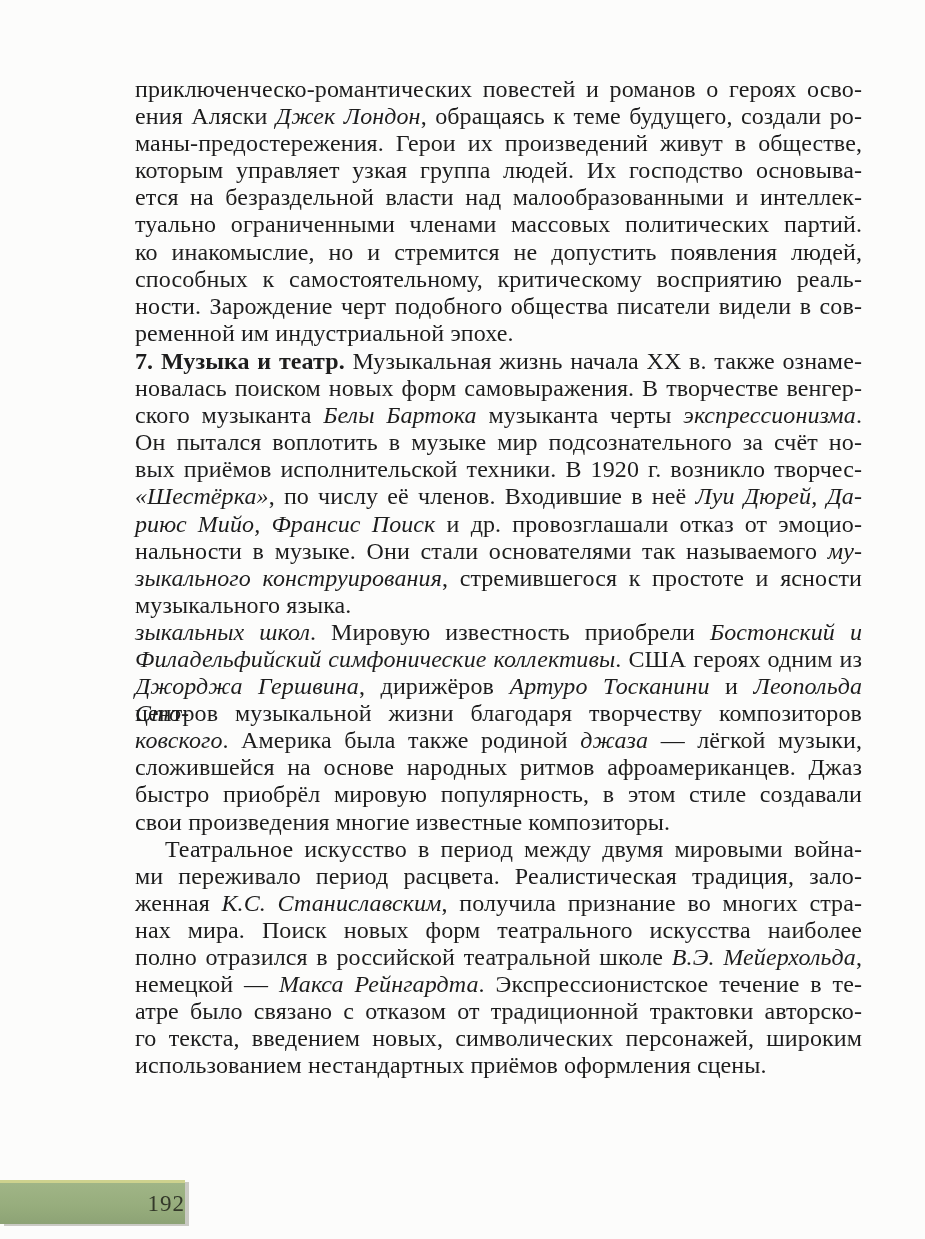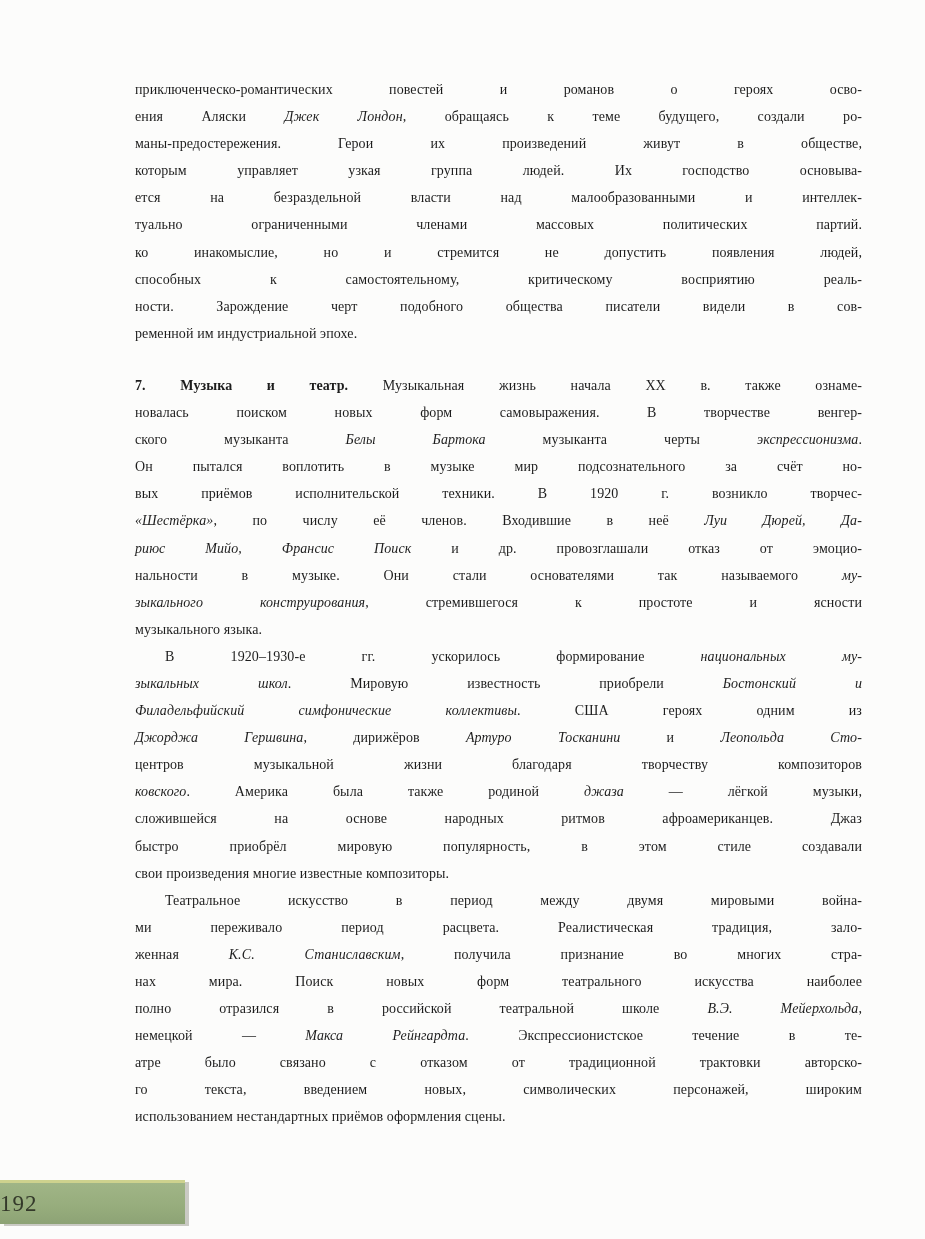--- a/index.html
+++ b/index.html
@@ -19,26 +19,26 @@
     position: absolute;
     left: 135px;
     top: 76px;
     width: 727px;
   }
   .para {
     margin: 0;
     padding: 0;
   }
   .para.space-before {
-    margin-top: 25px;
+    margin-top: 1px;
   }
   .line {
     height: 27.1px;
     line-height: 27.1px;
-    font-size: 14px;
+    font-size: 24px;
     text-align: justify;
     text-align-last: justify;
     white-space: nowrap;
     letter-spacing: 0.1px;
   }
   .line.last {
     text-align-last: left;
   }
   
   .line span { white-space: normal; }
@@ -49,21 +49,21 @@
     position: absolute;
     left: 0;
     top: 1180px;
     width: 185px;
     height: 41px;
     background: linear-gradient(180deg, #a0b586 0%, #97ad7d 55%, #8da375 100%);
     border-top: 3px solid #ced28e;
     box-shadow: 4px 2px 0 rgba(185,185,177,0.75);
     display: flex;
     align-items: center;
-    justify-content: flex-start;
+    justify-content: flex-end;
   }
   .footer-band .page-number {
     font-size: 23px;
     color: #34392a;
     letter-spacing: 1px;
     font-family: "Liberation Serif", "DejaVu Serif", serif;
   }
 </style>
 </head>
 <body>
@@ -87,21 +87,20 @@
       <div class="line"><span>ского музыканта </span><span class="i">Белы Бартока</span><span> музыканта черты </span><span class="i">экспрессионизма</span><span>.</span></div>
       <div class="line"><span>Он пытался воплотить в музыке мир подсознательного за счёт но-</span></div>
       <div class="line"><span>вых приёмов исполнительской техники. В 1920 г. возникло творчес-</span></div>
       <div class="line"><span class="i">«Шестёрка»</span><span>, по числу её членов. Входившие в неё </span><span class="i">Луи Дюрей, Да-</span></div>
       <div class="line"><span class="i">риюс Мийо, Франсис Поиск</span><span> и др. провозглашали отказ от эмоцио-</span></div>
       <div class="line"><span>нальности в музыке. Они стали основателями так называемого </span><span class="i">му-</span></div>
       <div class="line"><span class="i">зыкального конструирования</span><span>, стремившегося к простоте и ясности</span></div>
       <div class="line last"><span>музыкального языка.</span></div>
     </div>
     <div class="para">
-      <div class="line" style="padding-left: 30px;"><span>В 1920–1930-е гг. ускорилось формирование </span><span class="i">национальных му-</span></div>
       <div class="line"><span class="i">зыкальных школ</span><span>. Мировую известность приобрели </span><span class="i">Бостонский и</span></div>
       <div class="line"><span class="i">Филадельфийский симфонические коллективы</span><span>. США героях одним из</span></div>
       <div class="line"><span class="i">Джорджа Гершвина</span><span>, дирижёров </span><span class="i">Артуро Тосканини</span><span> и </span><span class="i">Леопольда Сто-</span></div>
       <div class="line"><span>центров музыкальной жизни благодаря творчеству композиторов</span></div>
       <div class="line"><span class="i">ковского</span><span>. Америка была также родиной </span><span class="i">джаза</span><span> — лёгкой музыки,</span></div>
       <div class="line"><span>сложившейся на основе народных ритмов афроамериканцев. Джаз</span></div>
       <div class="line"><span>быстро приобрёл мировую популярность, в этом стиле создавали</span></div>
       <div class="line last"><span>свои произведения многие известные композиторы.</span></div>
     </div>
     <div class="para">

